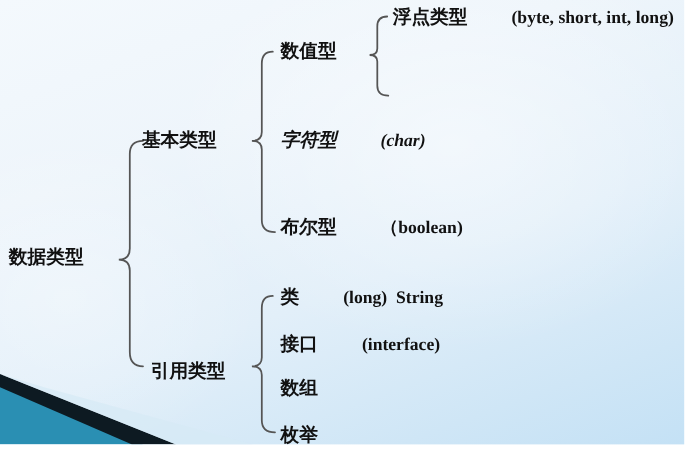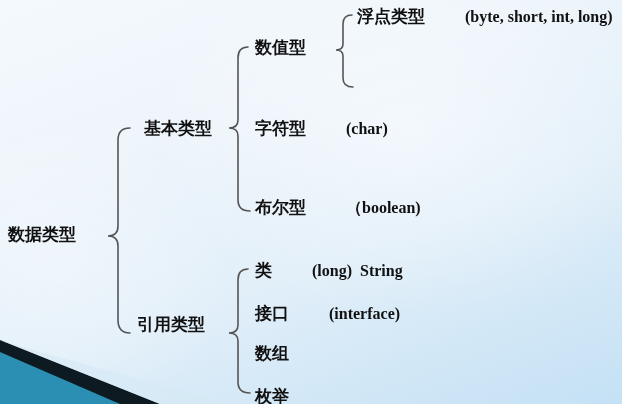--- a/index.html
+++ b/index.html
@@ -37,26 +37,26 @@
 
     <path d="M248,47 Q238,47 238,58 L238,120 Q238,128 229,128 Q238,128 238,136 L238,200 Q238,211 250,211"></path>
 
     <path d="M352,15 Q343,15 343,24 L343,44 Q343,50 336,50 Q343,50 343,56 L343,78 Q343,87 353,87"></path>
 
     <path d="M248,269 Q238,269 238,280 L238,325 Q238,333 229,333 Q238,333 238,341 L238,382 Q238,393 250,393"></path>
   </svg>
 
   <div class="label cn" style="left:8px; top:226px;">数据类型</div>
 
-  <div class="label cn" style="left:144px; top:120px;">基本类型</div>
-  <div class="label cn" style="left:137px; top:316px;text-align:center;">引用类型</div>
+  <div class="label cn" style="left:129px; top:120px;">基本类型</div>
+  <div class="label cn" style="left:137px; top:330px;text-align:center;">引用类型</div>
 
   <div class="label cn" style="left:255px; top:39px;text-align:center;">数值型</div>
 
-  <div class="label" style="left:255px; top:120px;">
+  <div class="label" style="left:255px; top:120px;font-style:italic;">
     <span class="cn">字符型</span><span class="en">(char)</span>
   </div>
 
   <div class="label" style="left:255px; top:199px;">
     <span class="cn">布尔型</span><span class="en">（boolean)</span>
   </div>
 
   <div class="label" style="left:357px; top:8px;">
     <span class="cn">浮点类型</span><span class="en">(byte, short, int, long)</span>
   </div>

